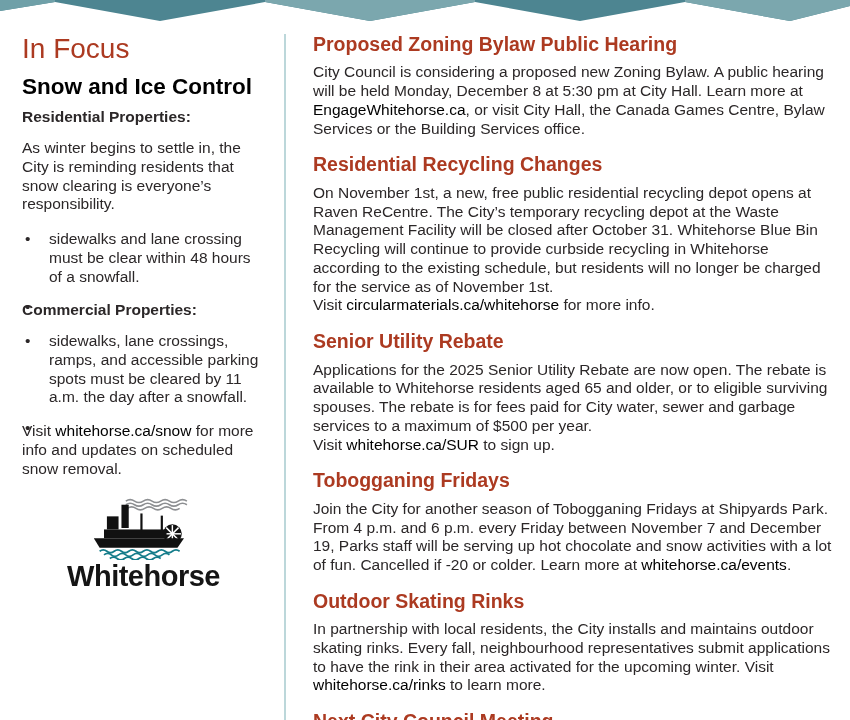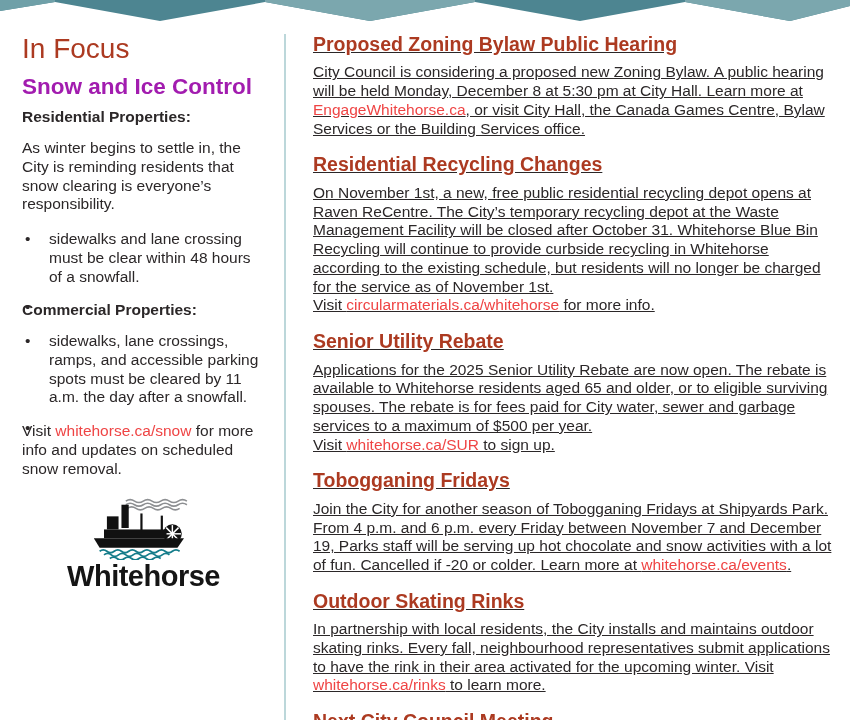--- a/index.html
+++ b/index.html
@@ -5,41 +5,41 @@
   html,body{margin:0;padding:0;}
   body{
     width:850px;height:720px;overflow:hidden;background:#ffffff;
     font-family:"Liberation Sans","DejaVu Sans",sans-serif;
     color:#2b2728;
   }
   .wave-band{display:block;width:850px;height:22px;}
   .content{display:flex;align-items:stretch;padding-top:12px;height:686px;}
   .left-col{flex:none;width:243px;margin-left:22px;}
   .col-divider{flex:none;width:2px;background:#bcd7da;margin-left:19px;}
-  .right-col{flex:1;margin-left:27px;margin-right:18px;text-decoration:underline;}
+  .right-col{flex:1;margin-left:27px;margin-right:18px;}
 
   h1.infocus{
     margin:0 0 6px 0;font-size:28px;line-height:1.1;font-weight:normal;
     color:#ac3a21;letter-spacing:0;
   }
   h2.article-h{
     margin:10px 0 10px 0;font-size:22.5px;line-height:1.05;font-weight:bold;
-    color:#a21caf;
+    color:#000000;
   }
   .body-text{font-size:15.5px;line-height:1.21;color:#2b2728;}
   p.intro{margin:0 0 16px 0;}
   p.group-label{margin:0 0 12px 0;font-weight:bold;}
   ul.snow-list{list-style:none;margin:0 0 15px 0;padding:0;}
   ul.snow-list li{
     position:relative;padding-left:27px;margin-bottom:12px;
   }
   ul.snow-list li .dot{position:absolute;left:3px;top:0;}
   p.left-footer{margin:14px 0 0 0;}
 
-  .inline-link{color:#ef4444;cursor:pointer;}
+  .inline-link{color:#000000;cursor:pointer;}
 
   .logo{margin-top:18px;text-align:center;}
   .logo svg{display:block;margin:0 auto;}
   .logo-word{
     font-size:29px;font-weight:bold;color:#151515;line-height:1;
     margin-top:2px;letter-spacing:-0.5px;
   }
 
   section.news{margin:0 0 16px 0;}
   section.news h3{

